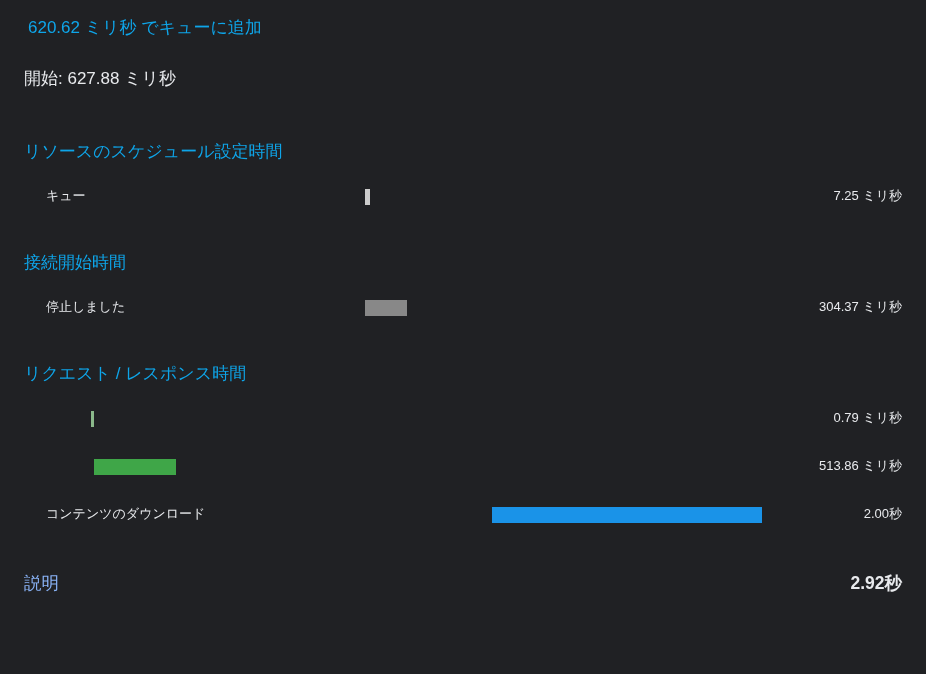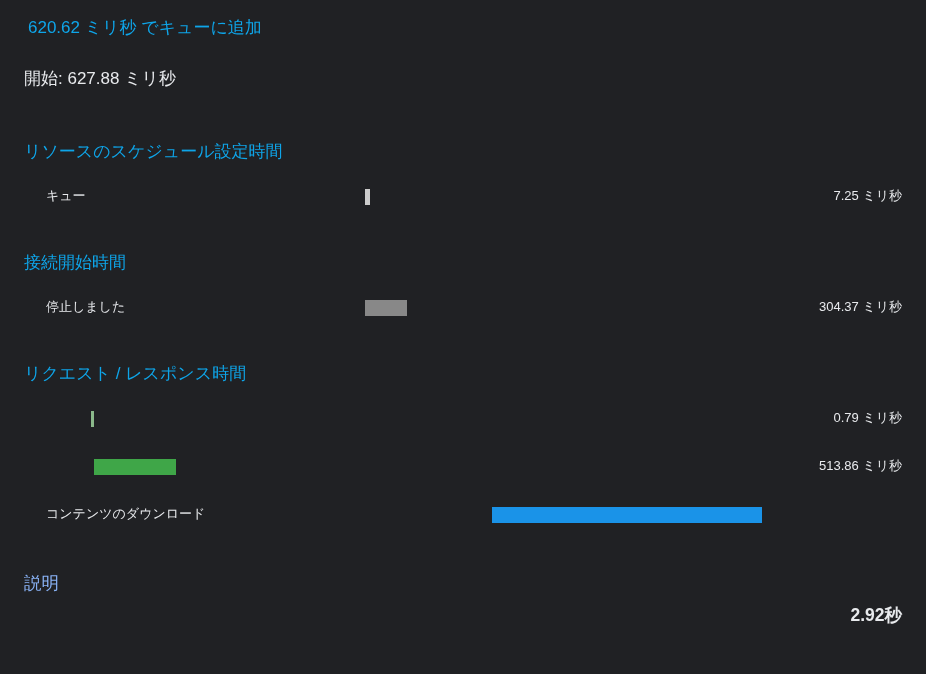--- a/index.html
+++ b/index.html
@@ -67,21 +67,20 @@
     padding-top: 32px;
     font-size: 17.5px;
   }
   .footer-link {
     color: #8ab4f8;
     cursor: pointer;
   }
   .footer-total {
     font-weight: 700;
     color: #e8eaed;
-    margin-top: 32px;
   }
 </style>
 </head>
 <body>
 
 <div class="queued-line">620.62 ミリ秒 でキューに追加</div>
 <div class="started-line">開始: 627.88 ミリ秒</div>
 
 <div class="section">
   <div class="section-header">
@@ -126,19 +125,20 @@
     <div class="row-bar">
       <div class="bar-segment" style="left:70px;width:82px;background:#3fa648;"></div>
     </div>
     <div class="row-value">513.86 ミリ秒</div>
   </div>
   <div class="row">
     <div class="row-label">コンテンツのダウンロード</div>
     <div class="row-bar">
       <div class="bar-segment" style="left:152px;width:270px;background:#1a93e8;"></div>
     </div>
+    <div class="row-value">2.00秒</div>
   </div>
 </div>
 
 <div class="footer">
   <a class="footer-link">説明</a>
   <span class="footer-total">2.92秒</span>
 </div>
 
 </body></html>

